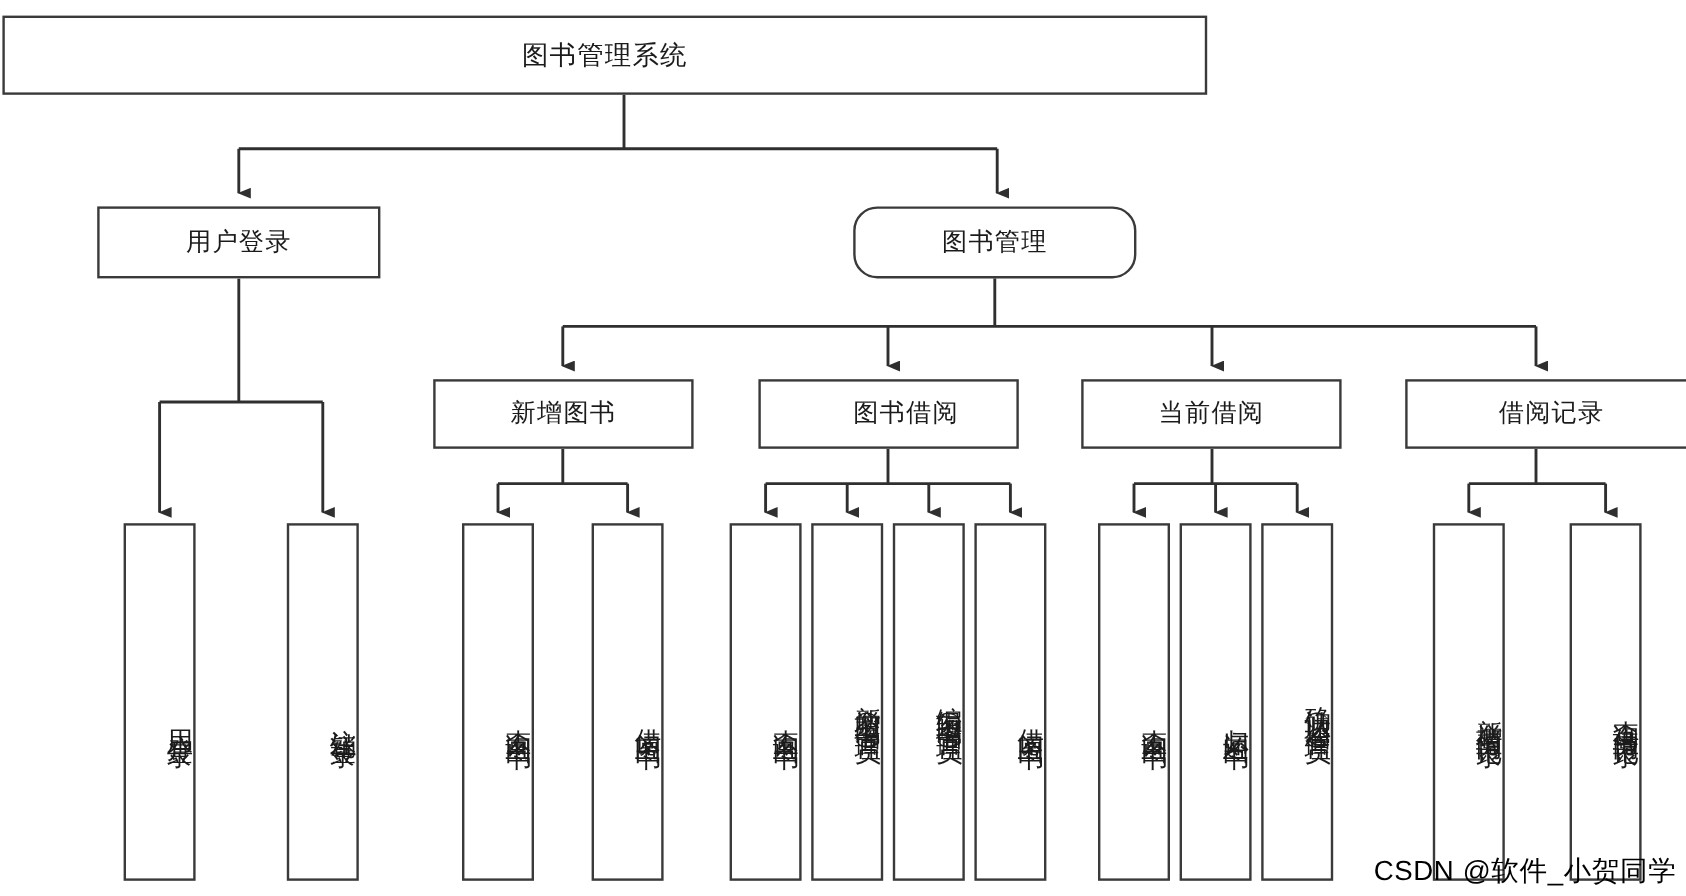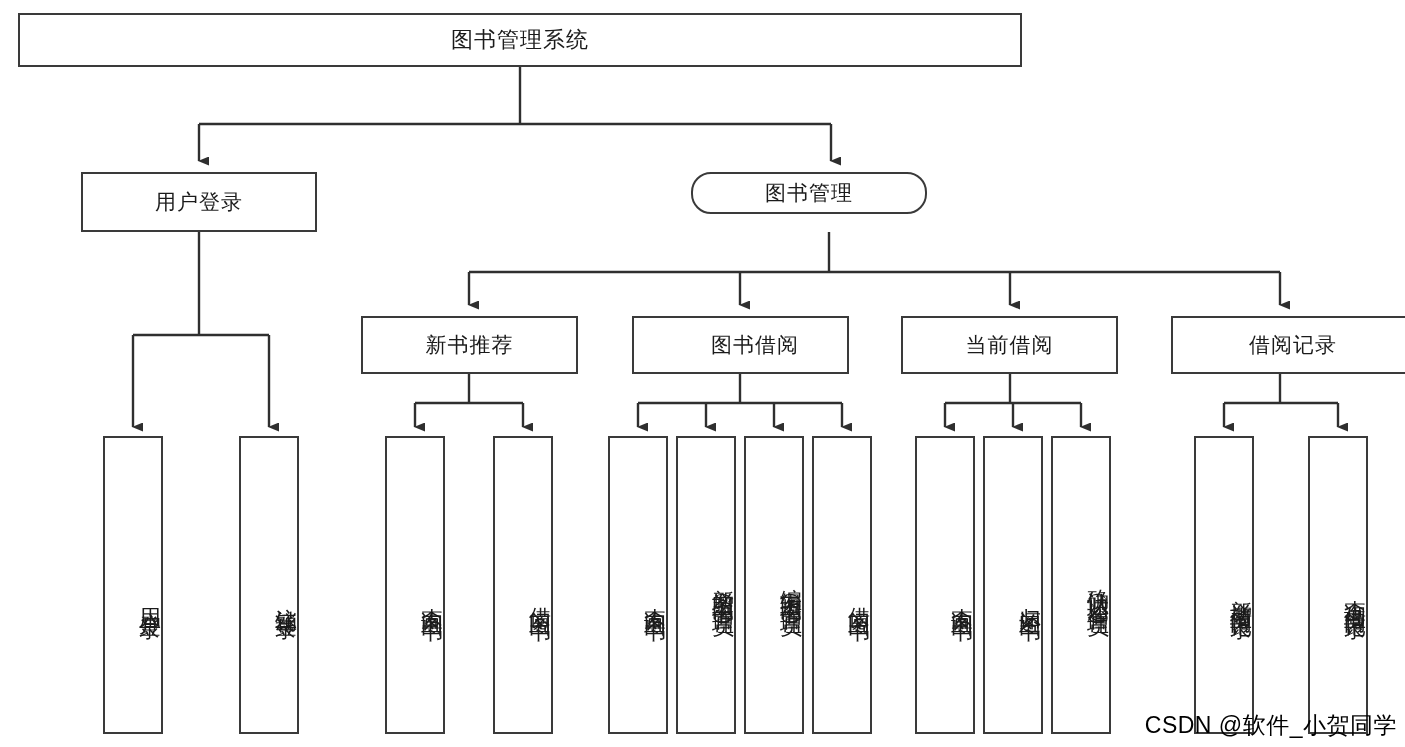--- a/index.html
+++ b/index.html
@@ -125,33 +125,33 @@
       <path d="M1013,403 L1013,427" marker-end="url(#arrowhead)"></path>
       <path d="M1081,403 L1081,427" marker-end="url(#arrowhead)"></path>
 
       <path d="M1280,374 L1280,403"></path>
       <path d="M1224,403 L1338,403"></path>
       <path d="M1224,403 L1224,427" marker-end="url(#arrowhead)"></path>
       <path d="M1338,403 L1338,427" marker-end="url(#arrowhead)"></path>
     </g>
   </svg>
 
-  <div class="node horiz root" style="left:18px; top:13px; width:1004px; height:54px;">
+  <div class="node horiz root" style="left:2px; top:13px; width:1004px; height:66px;">
     <span>图书管理系统</span>
   </div>
 
   <div class="node horiz" style="left:81px; top:172px; width:236px; height:60px;">
     <span>用户登录</span>
   </div>
-  <div class="node horiz" style="left:691px; top:172px; width:236px; height:42px;border-radius:20px;">
+  <div class="node horiz" style="left:711px; top:172px; width:236px; height:60px;border-radius:20px;">
     <span>图书管理</span>
   </div>
 
   <div class="node horiz" style="left:361px; top:316px; width:217px; height:58px;">
-    <span>新书推荐</span>
+    <span>新增图书</span>
   </div>
   <div class="node horiz" style="left:632px; top:316px; width:217px; height:58px;padding-left:29px;">
     <span>图书借阅</span>
   </div>
   <div class="node horiz" style="left:901px; top:316px; width:217px; height:58px;">
     <span>当前借阅</span>
   </div>
   <div class="node horiz" style="left:1171px; top:316px; width:244px; height:58px;">
     <span>借阅记录</span>
   </div>

